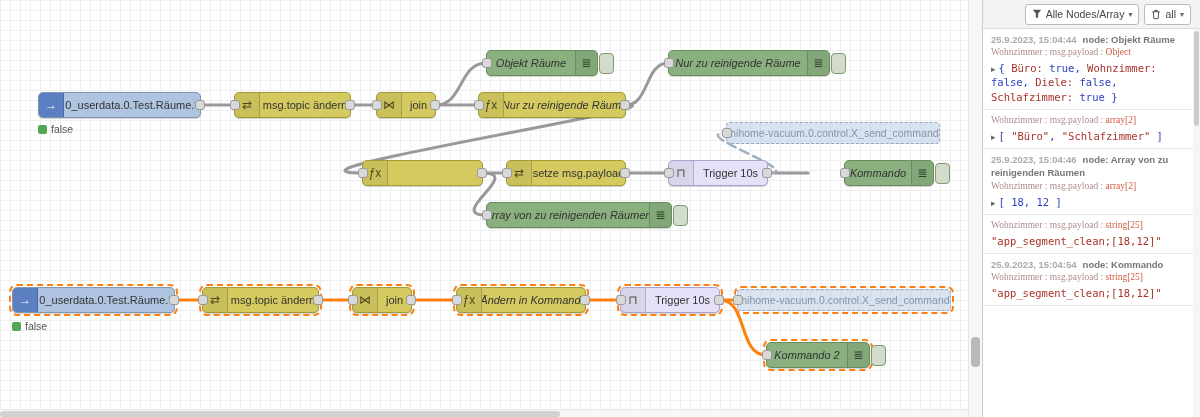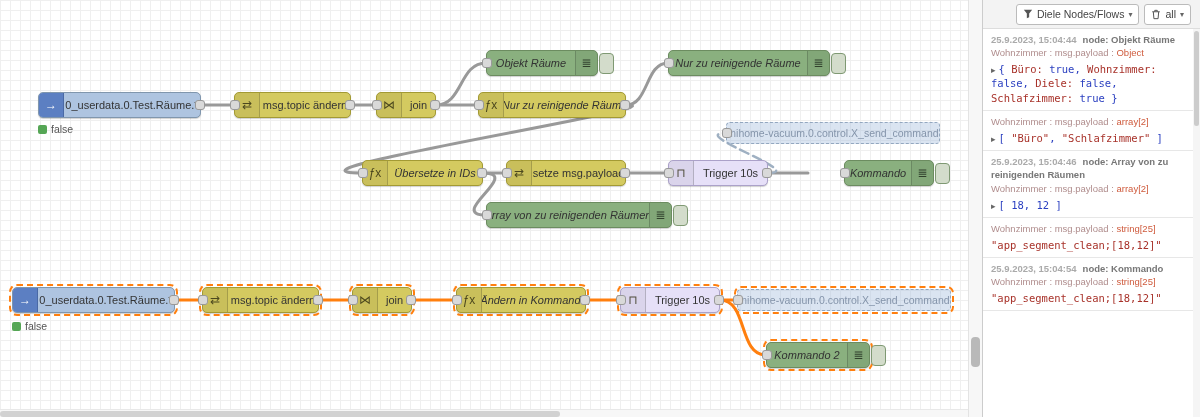--- a/index.html
+++ b/index.html
@@ -49,21 +49,21 @@
   .sidebar { width:218px; height:417px; background:#fff; border-left:1px solid #ccc; display:flex; flex-direction:column; position:relative; }
   .sb-toolbar { height:29px; background:#f3f3f3; border-bottom:1px solid #ddd; display:flex; align-items:center;
     justify-content:flex-end; gap:5px; padding:0 9px; flex-shrink:0; }
   .sb-btn { display:flex; align-items:center; gap:4px; background:#fff; border:1px solid #bbb; border-radius:3px;
     font-size:10.5px; color:#444; padding:2px 6px; height:21px; cursor:pointer; white-space:nowrap; }
   .caret { font-size:8px; color:#666; }
   .sb-body { flex:1; overflow:hidden; padding-right:7px; }
   .msg { padding:4px 2px 5px 8px; border-bottom:1px solid #e7e7e7; }
   .msg-head { font-size:9.5px; color:#aaa; line-height:1.4;font-weight:bold; }
   .msg-head .mnode { color:#777; margin-left:6px; }
-  .msg-meta { font-family:Liberation Sans, sans-serif; font-size:9.5px; color:#b08d8d; white-space:nowrap; overflow:hidden; margin-top:1px; }
+  .msg-meta { font-family:Liberation Serif, serif; font-size:9.5px; color:#b08d8d; white-space:nowrap; overflow:hidden; margin-top:1px; }
   .msg-meta .mtype { color:#cf5b3d; }
   .msg-pay { font-family:"DejaVu Sans Mono",monospace; font-size:10.5px; margin-top:4px; line-height:1.35; color:#333; }
   .exp { color:#666; font-size:9px; margin-right:3px; font-family:"Liberation Sans",sans-serif; cursor:pointer; }
   .tk-pun { color:#2a3fc0; } .tk-num { color:#2a3fc0; } .tk-key { color:#a8322a; } .tk-str { color:#a8322a; }
   .sb-scroll { position:absolute; right:0; top:29px; bottom:0; width:7px; background:#f5f5f5; }
   .sb-thumb { position:absolute; top:2px; left:1px; width:5px; height:95px; background:#ccc; border-radius:3px; }
 </style>
 </head>
 <body>
 
@@ -134,21 +134,20 @@
     <div class="node green it" style="left:668px;top:50px;width:162px">
       <span class="port port-in"></span>
       <span class="nlabel">Nur zu reinigende Räume</span>
       <span class="nico nico-r">≣</span>
       <span class="dbg-btn"></span>
     </div>
 
     <div class="node olive it" style="left:362px;top:160px;width:121px">
       <span class="port port-in"></span>
       <span class="nico">ƒx</span>
-      <span class="nlabel">Übersetze in IDs</span>
       <span class="port port-out"></span>
     </div>
 
     <div class="node olive" style="left:506px;top:160px;width:120px">
       <span class="port port-in"></span>
       <span class="nico">⇄</span>
       <span class="nlabel">setze msg.payload</span>
       <span class="port port-out"></span>
     </div>
 
@@ -236,21 +235,21 @@
   <div class="vscroll">
     <div class="vthumb"></div>
   </div>
 
   <div class="sidebar">
     <div class="sb-toolbar">
       <button class="sb-btn">
         <svg width="10" height="10" viewBox="0 0 12 12">
             <path d="M1 1 L11 1 L7.4 5.5 L7.4 10 L4.6 11 L4.6 5.5 Z" fill="#555"></path>
           </svg>
-        <span>Diele Nodes/Flows</span>
+        <span>Alle Nodes/Array</span>
         <span class="caret">▾</span>
       </button>
       <button class="sb-btn">
         <svg width="10" height="11" viewBox="0 0 12 13" fill="none" stroke="#555" stroke-width="1.2">
             <path d="M1.5 3.2 H10.5 M4.5 3 V1.5 H7.5 V3 M2.8 3.5 L3.5 11.5 H8.5 L9.2 3.5"></path>
           </svg>
         <span>all</span>
         <span class="caret">▾</span>
       </button>
     </div>

